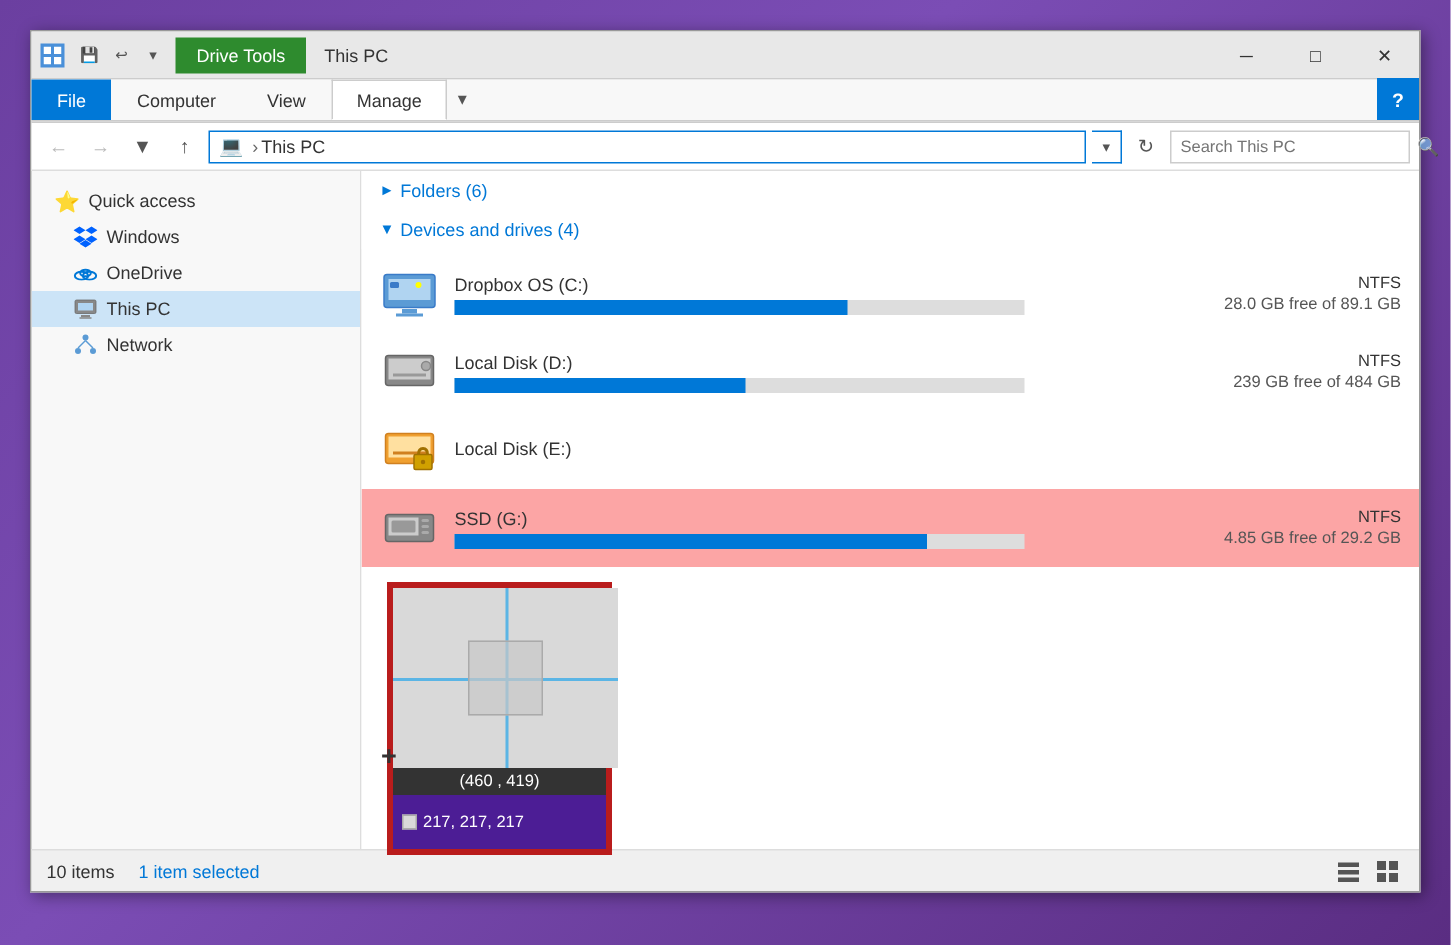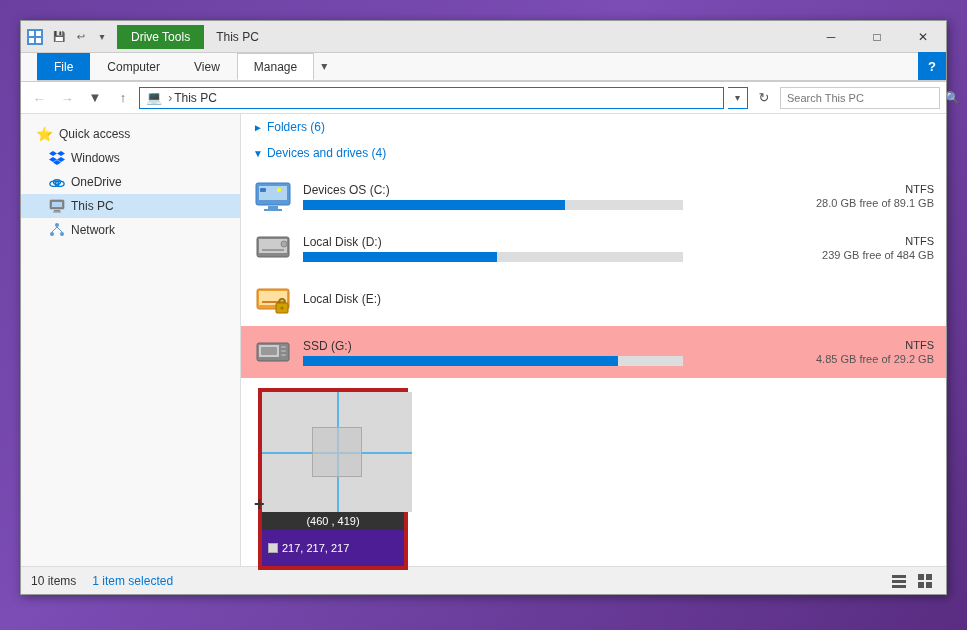--- a/index.html
+++ b/index.html
@@ -103,21 +103,20 @@
       background: #f8f8f8;
       border-bottom: 1px solid #ccc;
       flex-shrink: 0;
     }
     .ribbon-tabs {
       display: flex;
       align-items: flex-end;
       height: 28px;
       padding-left: 0;
       border-bottom: 1px solid #ccc;
-      margin-left: 16px;
     }
     .ribbon-tab {
       padding: 5px 16px;
       font-size: 12px;
       cursor: pointer;
       color: #333;
       border: 1px solid transparent;
       height: 100%;
       display: flex;
       align-items: center;
@@ -578,21 +577,21 @@
             <svg width="38" height="38" viewBox="0 0 38 38">
               <rect x="2" y="6" width="34" height="22" rx="2" fill="#5b9bd5" stroke="#3a7bc8" stroke-width="1"></rect>
               <rect x="5" y="9" width="28" height="14" fill="#b0d4f1"></rect>
               <rect x="14" y="29" width="10" height="3" fill="#5b9bd5"></rect>
               <rect x="10" y="32" width="18" height="2" fill="#5b9bd5"></rect>
               <rect x="6" y="11" width="6" height="4" rx="1" fill="#3a7bc8"></rect>
               <circle cx="25" cy="13" r="2" fill="#ff0"></circle>
             </svg>
           </div>
           <div class="drive-info">
-            <div class="drive-name">Devices OS (C:)</div>
+            <div class="drive-name">Dropbox OS (C:)</div>
             <div class="progress-bar-bg">
               <div class="progress-bar-fill" style="width:69%;"></div>
             </div>
           </div>
           <div class="drive-meta">
             <div class="drive-fs">NTFS</div>
             <div class="drive-space">28.0 GB free of 89.1 GB</div>
           </div>
         </div>
 

